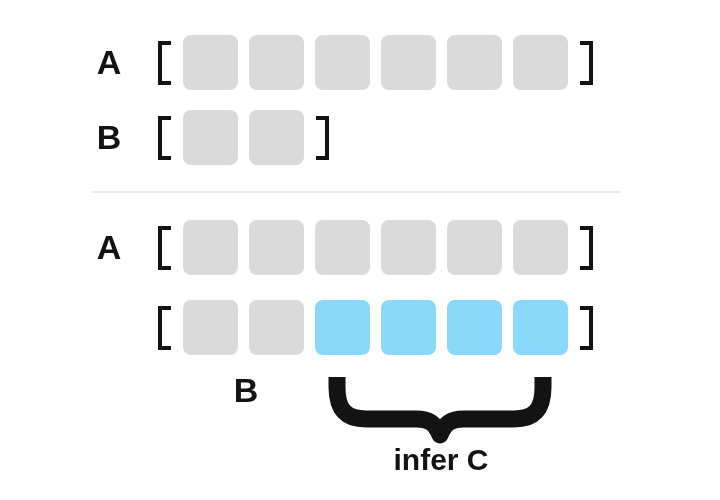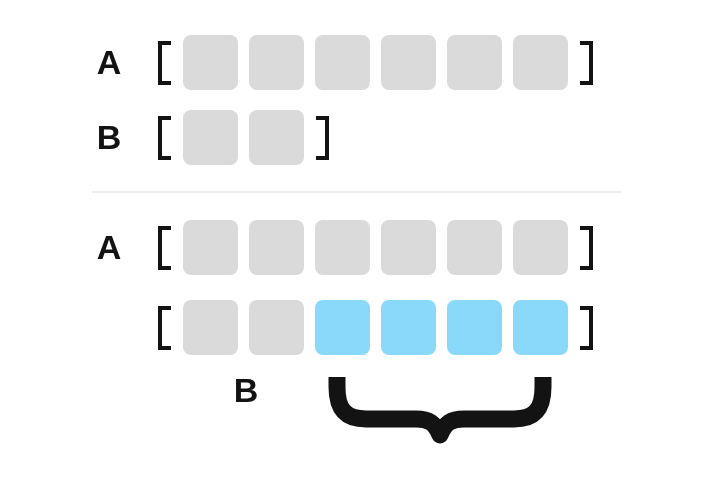--- a/index.html
+++ b/index.html
@@ -154,14 +154,15 @@
       </div>
     <div class="bracket right"></div>
   </div>
 
   <div class="b-annotation">B</div>
 
   <svg class="brace" viewBox="0 0 224 66" xmlns="http://www.w3.org/2000/svg">
     <path d="M 9,0 L 9,10 C 9,33 18,42 38,42 L 88,42 C 101,42 107,46 112,58 C 117,46 123,42 136,42 L 186,42 C 206,42 215,33 215,10 L 215,0"></path>
   </svg>
 
+  <div class="infer-c">infer C</div>
 
 </div>
 
 </body></html>

